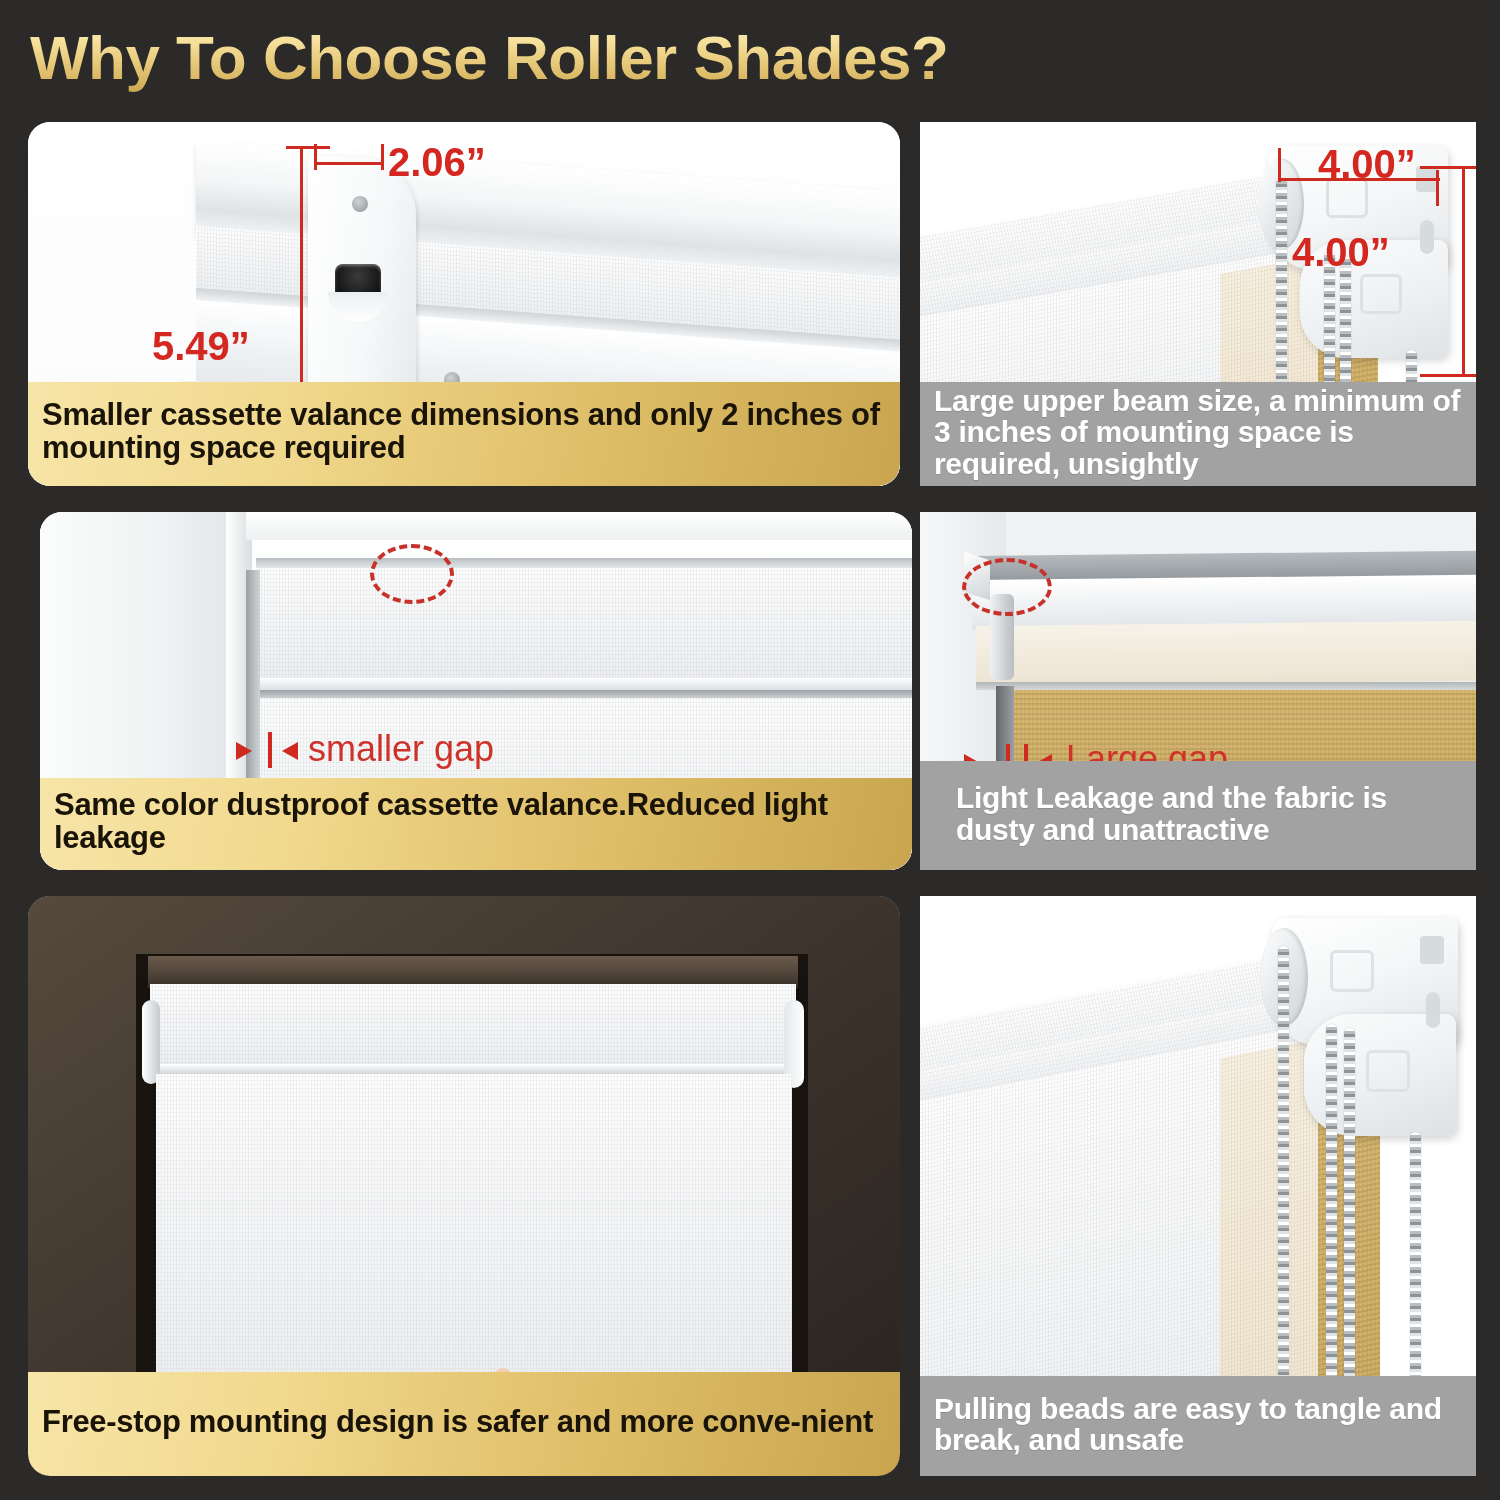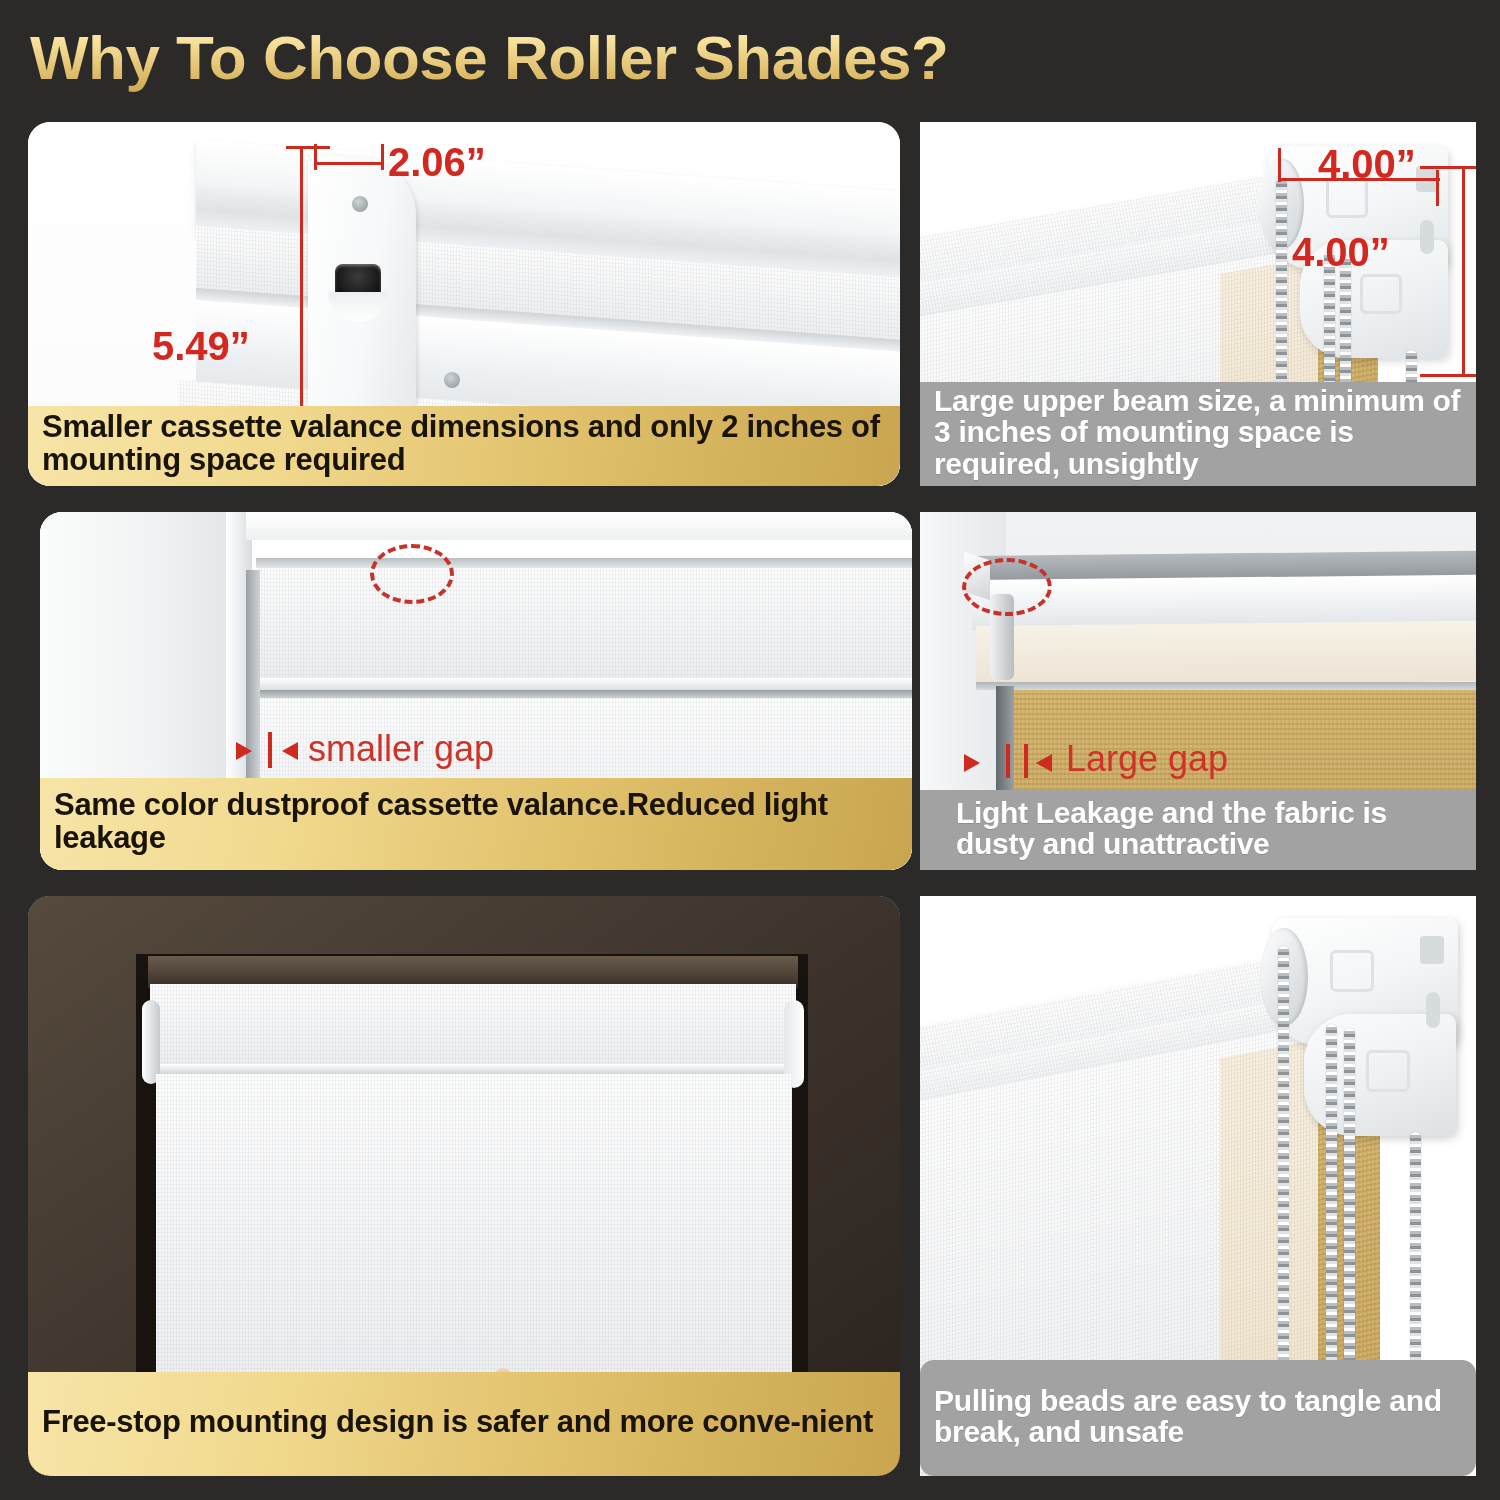--- a/index.html
+++ b/index.html
@@ -136,21 +136,21 @@
       <div class="dline h" style="left:286px;top:40px;width:70px;"></div>
       <div class="dline v" style="left:353px;top:22px;height:26px;"></div>
       <div class="dimlabel" style="left:360px;top:18px;font-size:40px;">2.06”</div>
 
       <div class="dline v" style="left:272px;top:24px;height:318px;"></div>
       <div class="dline h" style="left:258px;top:24px;width:44px;"></div>
       <div class="dline h" style="left:258px;top:340px;width:44px;"></div>
       <div class="dimlabel" style="left:124px;top:202px;font-size:40px;">5.49”</div>
     </div>
 
-    <div class="cap gold" style="height:80px;">
+    <div class="cap gold" style="height:104px;">
       <div class="cap-text">Smaller cassette valance dimensions and only 2 inches of mounting space required</div>
     </div>
   </div>
 
   <div class="panel right" style="left:920px;top:122px;width:556px;height:364px;">
     <div class="scene" style="background:#ffffff;text-align:center;">
 
       <div class="fab-white" style="position:absolute;left:-30px;top:48px;width:420px;height:96px;
                   transform:rotate(-10deg);transform-origin:right bottom;
                   box-shadow:0 4px 8px rgba(0,0,0,.08);"></div>
@@ -265,21 +265,21 @@
 
       <div class="dashcircle" style="left:42px;top:46px;width:82px;height:50px;"></div>
 
       <div class="arrowR" style="left:44px;top:242px;"></div>
       <div class="tick" style="left:86px;top:232px;width:4px;height:34px;"></div>
       <div class="tick" style="left:104px;top:232px;width:4px;height:34px;"></div>
       <div class="arrowL" style="left:116px;top:242px;"></div>
       <div class="gaplabel" style="left:146px;top:226px;font-size:36px;">Large gap</div>
     </div>
 
-    <div class="cap gray" style="height:80px;padding-left:36px;">
+    <div class="cap gray" style="height:109px;padding-left:36px;">
       <div class="cap-text">Light Leakage and the fabric is dusty and unattractive</div>
     </div>
   </div>
 
   <div class="panel left" style="left:28px;top:896px;width:872px;height:580px;">
     <div class="scene" style="background:linear-gradient(150deg,#4a3f35 0%,#3a312a 45%,#2b241f 100%);">
 
       <div style="position:absolute;inset:0;background:linear-gradient(145deg,#564a3d,#3b322b 55%,#2a231e 100%);"></div>
 
       <div style="position:absolute;left:108px;top:58px;width:672px;height:522px;background:#18130f;"></div>
@@ -354,18 +354,18 @@
       <div style="position:absolute;left:446px;top:154px;width:38px;height:36px;border:3px solid #dee2e5;border-radius:6px;"></div>
       <div style="position:absolute;left:340px;top:32px;width:48px;height:98px;border-radius:50%;
                   background:linear-gradient(120deg,#ffffff,#cdd3d7);box-shadow:inset -2px 0 4px rgba(0,0,0,.14);"></div>
 
       <div class="beadchain" style="left:358px;top:50px;height:530px;"></div>
       <div class="beadchain" style="left:406px;top:128px;height:452px;"></div>
       <div class="beadchain" style="left:424px;top:132px;height:448px;"></div>
       <div class="beadchain" style="left:490px;top:236px;height:344px;"></div>
     </div>
 
-    <div class="cap gray" style="height:116px;border-radius:14px;">
+    <div class="cap gray" style="height:100px;">
       <div class="cap-text">Pulling beads are easy to tangle and break, and unsafe</div>
     </div>
   </div>
 
 </div>
 
 </body></html>

